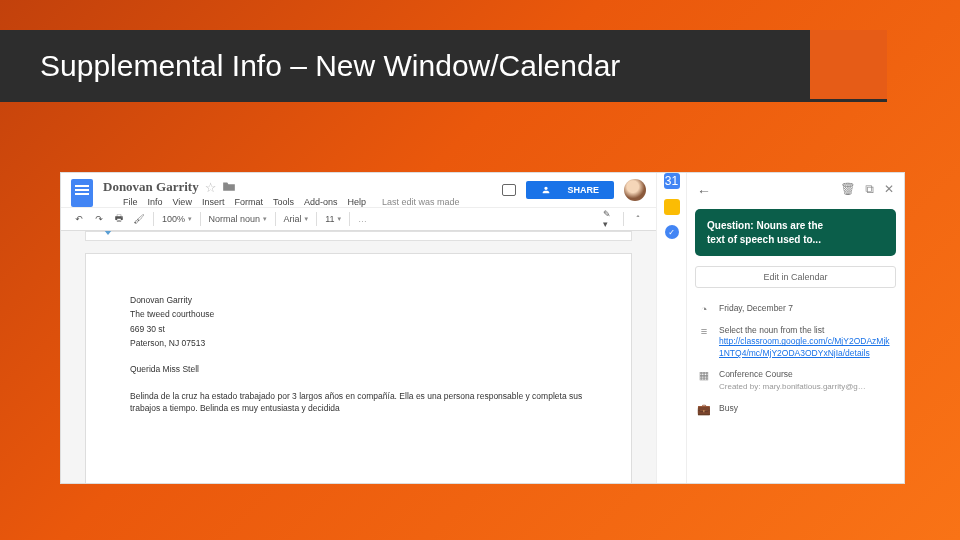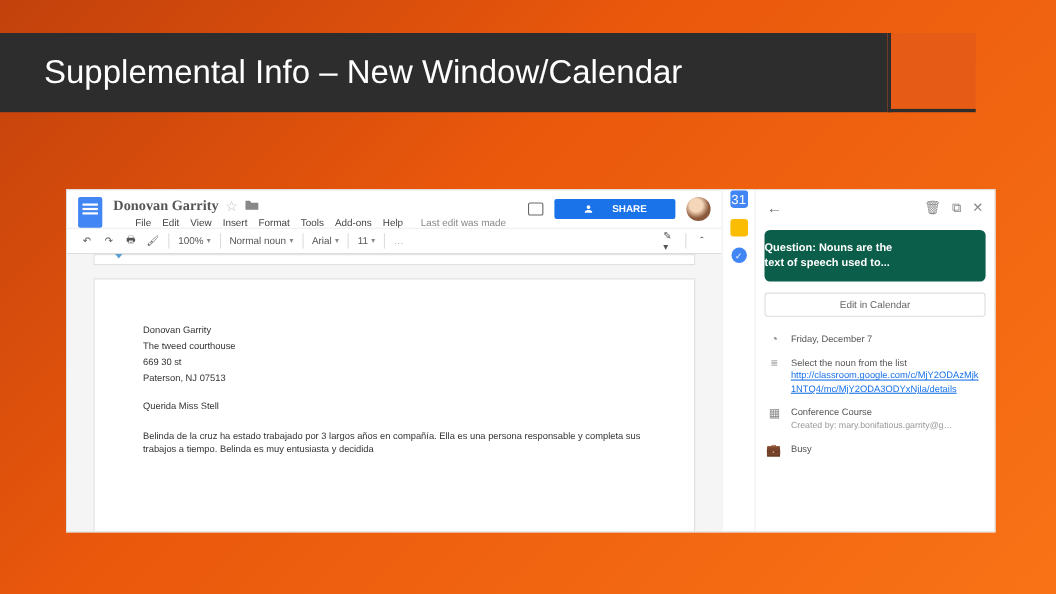--- a/index.html
+++ b/index.html
@@ -29,21 +29,21 @@
   .doc-logo { width: 22px; height: 28px; background: #4285f4; border-radius: 2px; position: relative; flex-shrink: 0; }
   .doc-logo::after { content: ""; position: absolute; left: 4px; right: 4px; top: 6px; height: 2px; background: #fff; box-shadow: 0 4px 0 #fff, 0 8px 0 #fff; }
   .doc-title-row { display: flex; align-items: center; gap: 6px; }
   .doc-title { font-size: 13px; color: #555; font-weight: bold; font-family: "Comic Sans MS", cursive; }
   .star { color: #bbb; font-size: 13px; }
   .folder { color: #888; font-size: 14px; }
   .menu-row { display: flex; gap: 10px; font-size: 9px; color: #444; margin-top: 2px; align-items: center; padding-left: 20px; }
   .menu-row span.last { color: #888; margin-left: 6px; }
   .header-right { display: flex; align-items: center; gap: 10px; margin-left: auto; }
   .comment-ic { width: 14px; height: 12px; border: 1.2px solid #666; border-radius: 2px; position: relative; }
-  .share-btn { background: #1a73e8; color: #fff; padding: 4px 26px; font-size: 9px; font-weight: bold; border-radius: 2px; display: flex; align-items: flex-start; gap: 16px; }
+  .share-btn { background: #1a73e8; color: #fff; padding: 4px 15px; font-size: 9px; font-weight: bold; border-radius: 2px; display: flex; align-items: flex-start; gap: 16px; }
   .share-btn svg { width: 10px; height: 10px; }
   .avatar { width: 22px; height: 22px; border-radius: 50%; background: radial-gradient(circle at 40% 35%, #f5d6b8 30%, #8b5a3c 60%); }
   
   .toolbar { display: flex; align-items: center; gap: 8px; padding: 4px 12px; border-top: 1px solid #eee; border-bottom: 1px solid #ddd; font-size: 9px; color: #555; }
   .toolbar .sep { width: 1px; height: 14px; background: #ddd; }
   .toolbar .ic { width: 12px; height: 12px; display: inline-flex; align-items: center; justify-content: center; color: #555; }
   .toolbar .right { margin-left: auto; display: flex; gap: 8px; align-items: center; }
   .dropdown { display: flex; align-items: center; gap: 3px; }
   .chev { font-size: 7px; color: #888; }
   
@@ -57,21 +57,21 @@
   .side-rail { width: 30px; background: #fff; border-left: 1px solid #eee; display: flex; flex-direction: column; align-items: center; gap: 10px; }
   .rail-ic { width: 16px; height: 16px; border-radius: 3px; display: flex; align-items: center; justify-content: center; font-size: 12px; }
   .rail-cal { background: #4285f4; color: #fff; }
   .rail-keep { background: #fbbc04; }
   .rail-tasks { width: 14px; height: 14px; border-radius: 50%; background: #4285f4; display: flex; align-items: center; justify-content: center; color: #fff; font-size: 8px; }
   
   .cal-pane { width: 218px; background: #fff; border-left: 1px solid #eee; display: flex; flex-direction: column; font-size: 9px; color: #444; }
   .cal-head { display: flex; align-items: center; justify-content: space-between; padding: 8px 10px; }
   .cal-head .left { font-size: 14px; color: #666; }
   .cal-head .right { display: flex; gap: 10px; font-size: 12px; color: #888; }
-  .cal-card { margin: 4px 8px; background: #0b5e4a; color: #fff; padding: 10px 0; border-radius: 5px; font-size: 10px; font-weight: bold; line-height: 1.35; }
+  .cal-card { margin: 4px 8px; background: #0b5e4a; color: #fff; padding: 10px 12px; border-radius: 5px; font-size: 10px; font-weight: bold; line-height: 1.35; }
   .cal-edit { margin: 6px 8px; border: 1px solid #ddd; border-radius: 3px; text-align: center; padding: 5px 0; font-size: 9px; color: #666; }
   .cal-rows { margin: 4px 4px; }
   .cal-row { display: flex; gap: 8px; padding: 5px 6px; align-items: flex-start; }
   .cal-row .ri { width: 14px; color: #888; font-size: 11px; flex-shrink: 0; text-align: center; }
   .cal-row .rt { flex: 1; font-size: 8.5px; color: #555; line-height: 1.35; word-wrap: break-word; }
   .cal-row .rt .sub { color: #999; font-size: 8px; }
   .cal-row a { color: #1a73e8; text-decoration: underline; word-break: break-all; }
 </style>
 </head>
 <body>
@@ -93,21 +93,21 @@
             <span class="doc-title">Donovan Garrity</span>
             <span class="star">☆</span>
             <span class="folder">
               <svg width="14" height="12" viewBox="0 0 24 20">
                   <path fill="#888" d="M2 4h7l2 3h11v11H2z"></path>
                 </svg>
             </span>
           </div>
           <div class="menu-row">
             <span>File</span>
-            <span>Edit</span>
+            <span>Info</span>
             <span>View</span>
             <span>Insert</span>
             <span>Format</span>
             <span>Tools</span>
             <span>Add-ons</span>
             <span>Help</span>
             <span class="last">Last edit was made</span>
           </div>
         </div>
         <div class="header-right">

